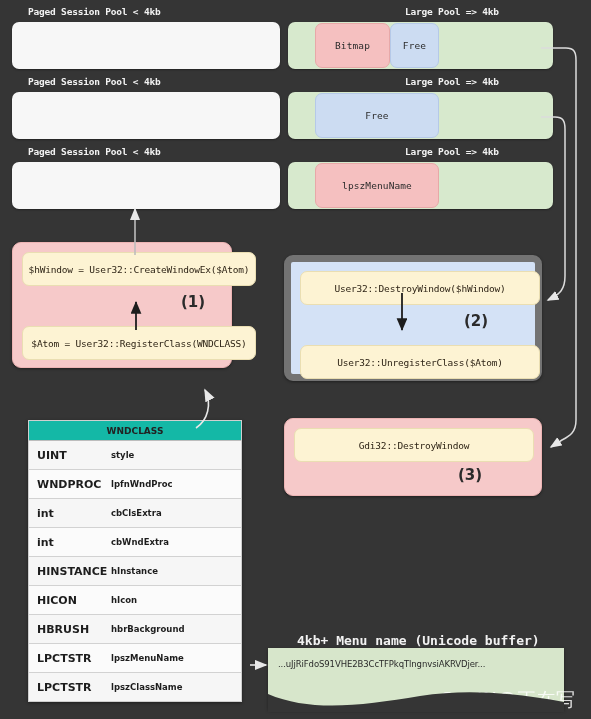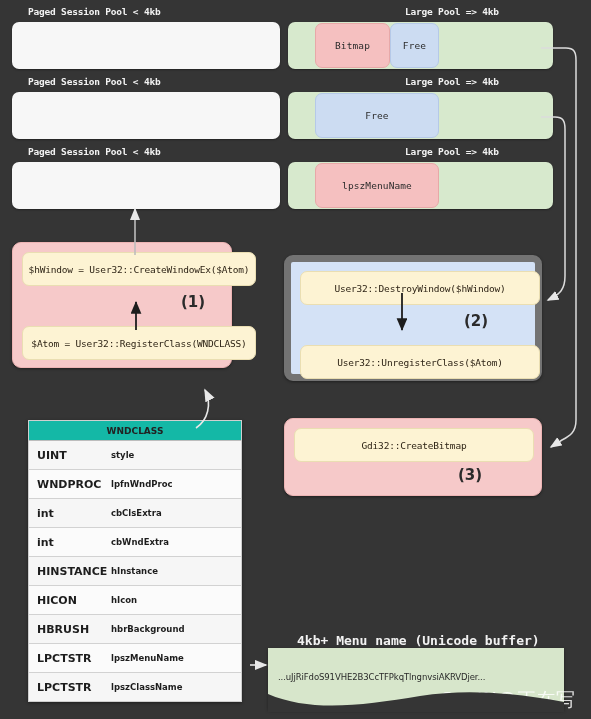--- a/index.html
+++ b/index.html
@@ -164,21 +164,21 @@
   #buffer-box {
     position: absolute;
     left: 268px; top: 648px;
     width: 296px; height: 62px;
     background: #d7e6cb;
     box-shadow: 0 1px 3px rgba(0,0,0,.35);
     overflow: hidden;
   }
   #buffer-text {
     position: absolute;
-    left: 10px; top: 24px;
+    left: 10px; top: 11px;
     font-size: 8.5px;
     font-family: "DejaVu Sans", "Liberation Sans", sans-serif;
     color: #2a2a2a;
     letter-spacing: -0.1px;
     white-space: nowrap;
     text-align: center;
   }
   #watermark {
     position: absolute;
     left: 441px; top: 687px;
@@ -260,21 +260,21 @@
       <span>User32::DestroyWindow($hWindow)</span>
     </div>
     <div class="code" style="left:9px; top:83px; width:240px; height:34px;">
       <span>User32::UnregisterClass($Atom)</span>
     </div>
     <span class="group-num" style="left:173px; top:50px;">(2)</span>
   </div>
 
   <div class="group group-pink" style="left:284px; top:418px; width:258px; height:78px;">
     <div class="code" style="left:9px; top:9px; width:240px; height:34px;">
-      <span>Gdi32::CreateBitmap</span>
+      <span>Gdi32::DestroyWindow</span>
     </div>
     <span class="group-num" style="left:173px; top:47px;">(3)</span>
   </div>
 
   <div id="wndclass">
     <div class="th">WNDCLASS</div>
     <div class="tr">
       <span class="c-type">UINT</span>
       <span class="c-name">style</span>
     </div>

